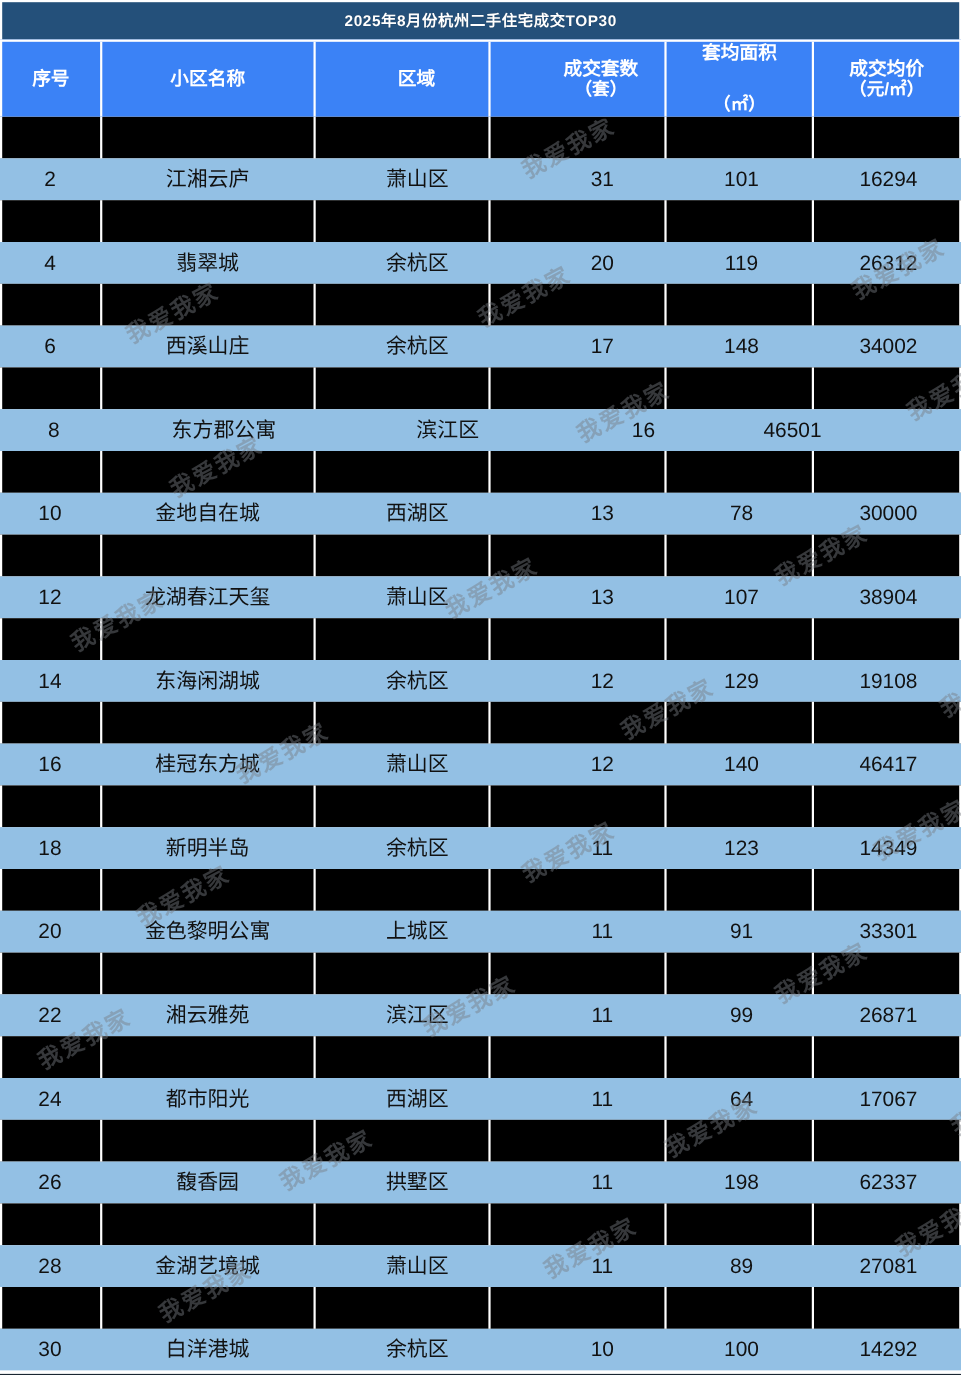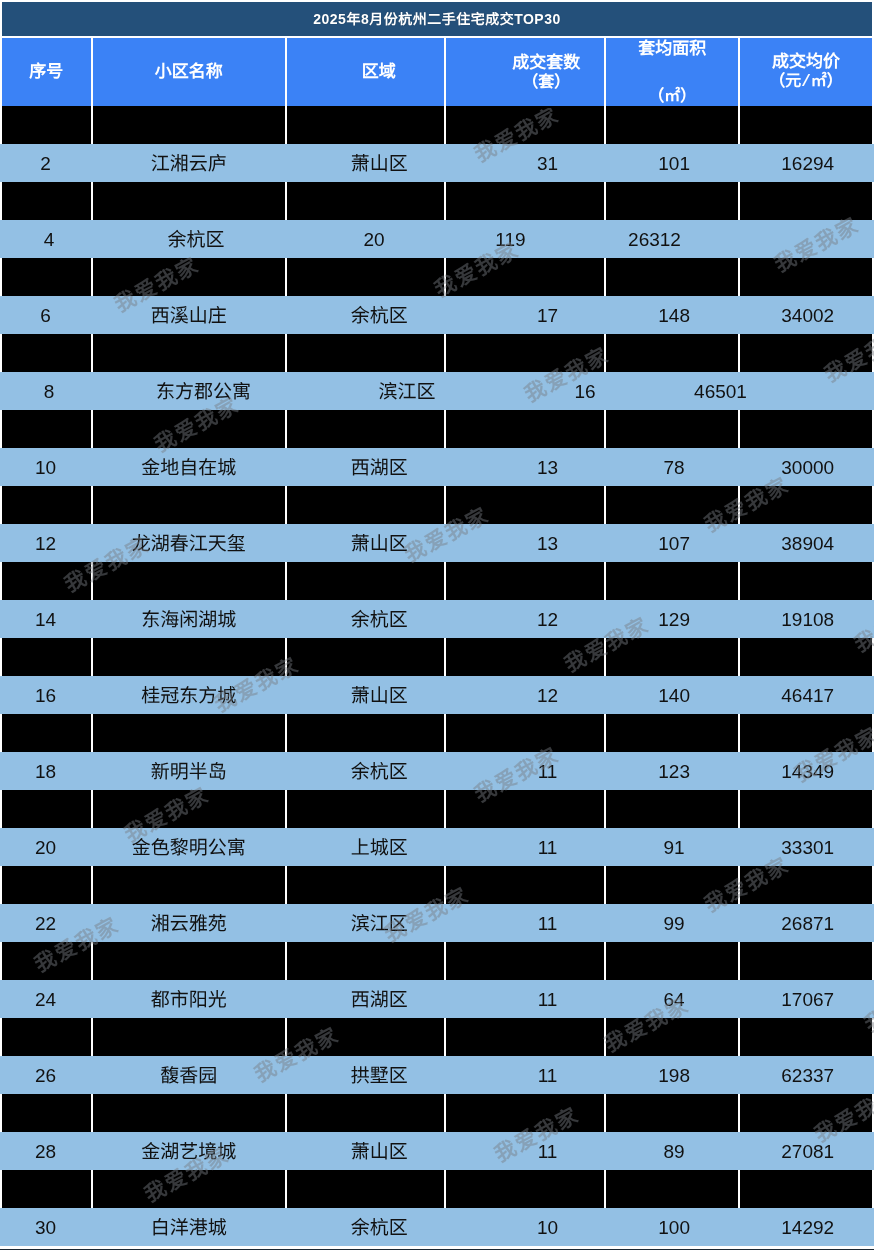--- a/index.html
+++ b/index.html
@@ -66,21 +66,21 @@
     align-items: center;
     justify-content: center;
     color: #ffffff;
     font-size: 17px;
     font-weight: bold;
     line-height: 1.18;
     border-right: 2px solid #ffffff;
     text-align: center;
     white-space: nowrap;
   }
-  .header-cell:last-child { border-right: none; font-family: Liberation Mono, monospace; }
+  .header-cell:last-child { border-right: none; }
   .header-cell .unit { font-size: 16px; font-weight: bold; }
 
   
   .c0 { width: 98px; }
   .c1 { width: 211px; }
   .c2 { width: 170px; padding-left: 26px; }
   .c3 { width: 128px; margin-left: 42px; }
   .c4 { width: 145px; gap: 28px; }
   .c5 { width: 143px; }
 
@@ -202,20 +202,21 @@
       <div class="data-row redacted">
         <div class="data-cell c0"></div>
         <div class="data-cell c1"></div>
         <div class="data-cell c2"></div>
         <div class="data-cell c3"></div>
         <div class="data-cell c4"></div>
         <div class="data-cell c5"></div>
       </div>
       <div class="data-row visible">
         <div class="data-cell c0">4</div>
+        <div class="data-cell c1">翡翠城</div>
         <div class="data-cell c2">余杭区</div>
         <div class="data-cell c3">20</div>
         <div class="data-cell c4">119</div>
         <div class="data-cell c5">26312</div>
       </div>
       <div class="data-row redacted">
         <div class="data-cell c0"></div>
         <div class="data-cell c1"></div>
         <div class="data-cell c2"></div>
         <div class="data-cell c3"></div>

